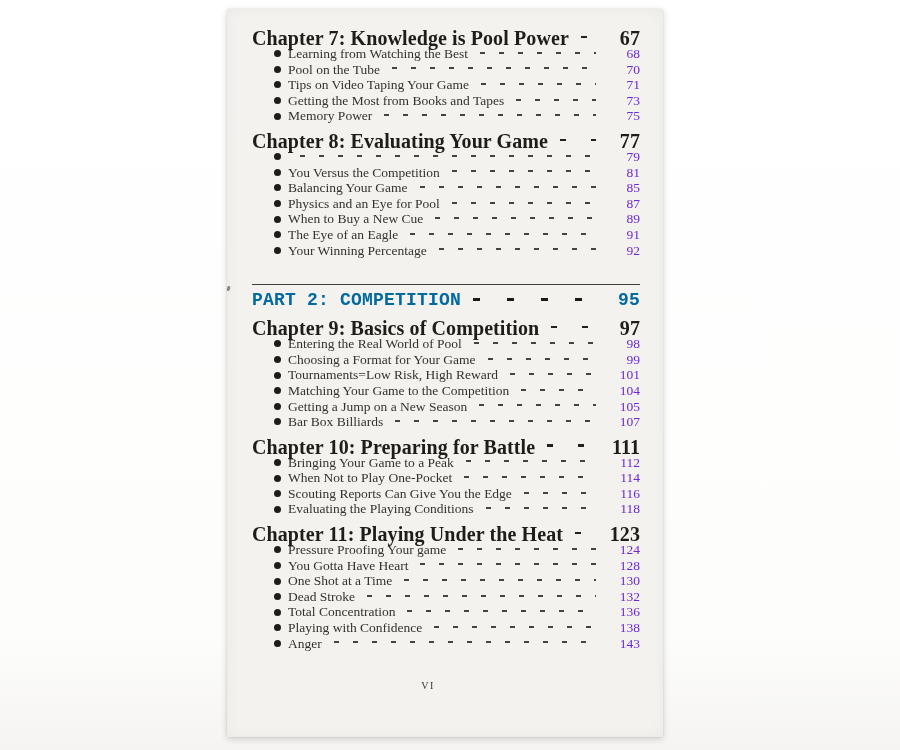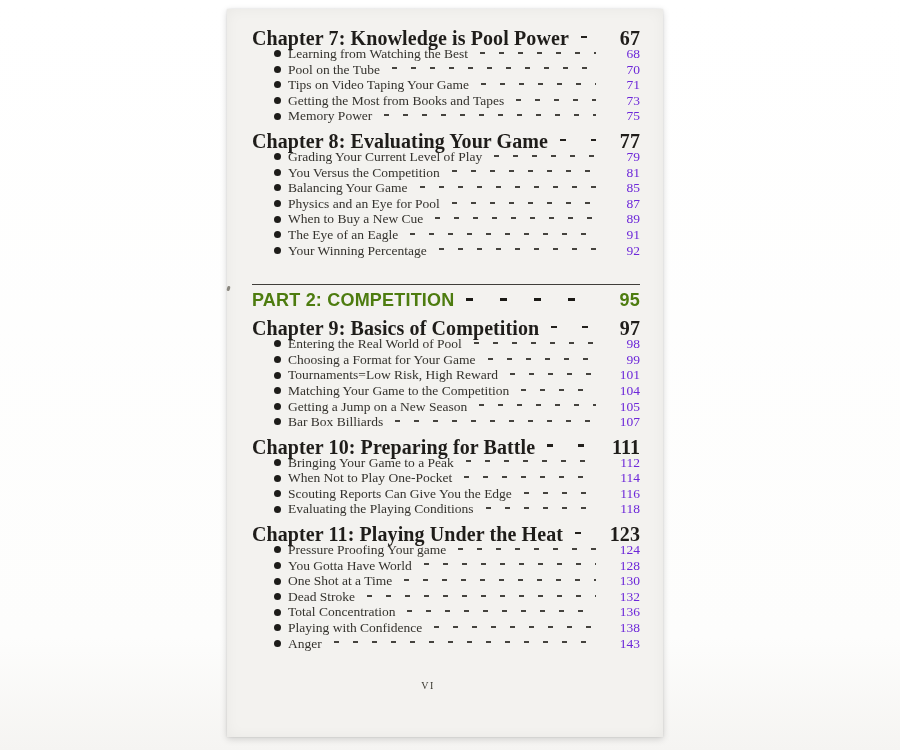--- a/index.html
+++ b/index.html
@@ -88,25 +88,25 @@
   .part-section {
     margin-top: 26px;
     margin-bottom: 9px;
   }
   .part-rule {
     height: 0;
     border-top: 1.6px solid #403e3a;
     margin-bottom: 5px;
   }
   .part-row {
-    font-family: Liberation Sans, sans-serif;
+    font-family: Liberation Mono, monospace;
     font-weight: bold;
     font-size: 18px;
     line-height: 21px;
-    color: #4d7c0f;
+    color: #0369a1;
     letter-spacing: 0.2px;
   }
   .part-row .leader {
     height: 3px;
     background-image: repeating-linear-gradient(to right, #1b1a16 0 7px, transparent 7px 34px);
   }
   .part-row .pagenum { width: 36px; }
 
   .speck {
     position: absolute;
@@ -179,21 +179,20 @@
   <div class="section">
     <div class="row chapter-row">
       <span class="title">Chapter 8: Evaluating Your Game</span>
       <span class="leader"></span>
       <span class="pagenum">77</span>
     </div>
 
 
   <div class="row item-row">
     <span class="bullet">●</span>
-    <span class="title">Grading Your Current Level of Play</span>
     <span class="leader"></span>
     <span class="pagenum">79</span>
   </div>
 
   <div class="row item-row">
     <span class="bullet">●</span>
     <span class="title">You Versus the Competition</span>
     <span class="leader"></span>
     <span class="pagenum">81</span>
   </div>
@@ -339,21 +338,21 @@
 
   <div class="row item-row">
     <span class="bullet">●</span>
     <span class="title">Pressure Proofing Your game</span>
     <span class="leader"></span>
     <span class="pagenum">124</span>
   </div>
 
   <div class="row item-row">
     <span class="bullet">●</span>
-    <span class="title">You Gotta Have World</span>
+    <span class="title">You Gotta Have Heart</span>
     <span class="leader"></span>
     <span class="pagenum">128</span>
   </div>
 
   <div class="row item-row">
     <span class="bullet">●</span>
     <span class="title">One Shot at a Time</span>
     <span class="leader"></span>
     <span class="pagenum">130</span>
   </div>

